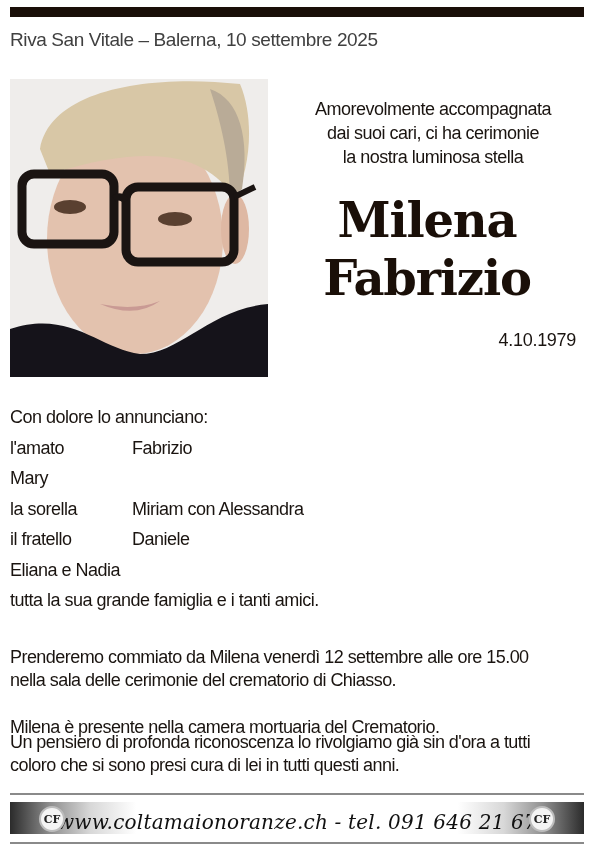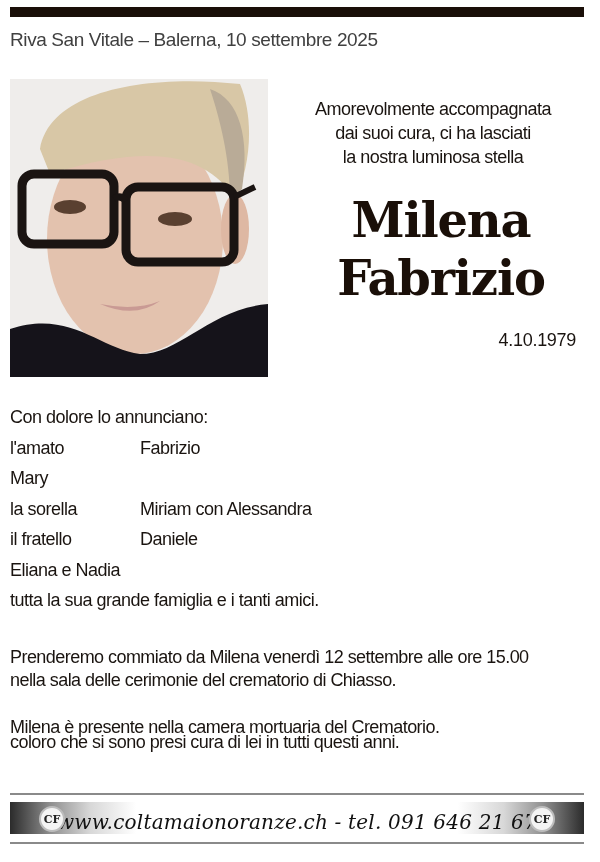--- a/index.html
+++ b/index.html
@@ -10,30 +10,30 @@
 
   .place-date { position: absolute; left: 10px; top: 29px; font-size: 19px; letter-spacing: -0.4px; color: #404040; }
 
   .photo { position: absolute; left: 10px; top: 79px; width: 258px; height: 298px; overflow: hidden;
            background: linear-gradient(180deg, #eeeceb 0%, #f0efed 60%, #e6e4e2 100%); }
   .photo svg { display: block; width: 100%; height: 100%; }
 
   .intro { position: absolute; left: 290px; top: 97px; width: 286px; text-align: center;
            font-size: 18px; line-height: 24px; letter-spacing: -0.5px; color: #1a1410; }
 
-  .name { position: absolute; left: 298px; width: 286px; text-align: center;
+  .name { position: absolute; left: 284px; width: 286px; text-align: center;
           font-family: "DejaVu Serif", serif; font-weight: bold; font-size: 48px; letter-spacing: -1.2px;
           color: #1a0f08; line-height: 56px; }
   .name.first { top: 192px; }
   .name.last { top: 250px; }
 
   .dob { position: absolute; left: 290px; top: 330px; width: 286px; text-align: right; font-size: 18px; letter-spacing: -0.3px; }
 
   .announce { position: absolute; left: 10px; top: 402px; font-size: 18px; letter-spacing: -0.5px; line-height: 30.5px; }
-  .announce .row { display: flex; gap: 8px; }
+  .announce .row { display: flex; }
   .announce .rel { width: 122px; }
 
   .para { position: absolute; left: 10px; width: 580px; font-size: 18px; letter-spacing: -0.55px; line-height: 23px; }
   .p1 { top: 646px; }
   .p2 { top: 700px; margin-top: 16px; }
   .p3 { top: 731px; }
 
   .footer-rule { position: absolute; left: 10px; width: 574px; height: 2px; background: #8a8a8a; }
   .fr1 { top: 793px; }
   .fr2 { top: 842px; }
@@ -74,21 +74,21 @@
     <ellipse cx="165" cy="140" rx="17" ry="7" fill="#5a4030"></ellipse>
 
     <path d="M90 225 Q125 240 150 222 Q125 232 90 225 Z" fill="#c99a94"></path>
 
     <path d="M0 250 C60 230, 90 270, 130 275 C170 275, 200 230, 258 225 L258 298 L0 298 Z" fill="#15131a"></path>
   </svg>
 </div>
 
 <div class="intro">
   <div>Amorevolmente accompagnata</div>
-  <div>dai suoi cura, ci ha lasciati</div>
+  <div>dai suoi cari, ci ha cerimonie</div>
   <div>la nostra luminosa stella</div>
 </div>
 
 <div class="name first">Milena</div>
 <div class="name last">Fabrizio</div>
 
 <div class="dob">4.10.1979</div>
 
 <div class="announce">
   <div>Con dolore lo annunciano:</div>
@@ -114,20 +114,21 @@
 </div>
 
 <div class="para p1">
   <div>Prenderemo commiato da Milena venerdì 12 settembre alle ore 15.00</div>
   <div>nella sala delle cerimonie del crematorio di Chiasso.</div>
 </div>
 
 <div class="para p2">Milena è presente nella camera mortuaria del Crematorio.</div>
 
 <div class="para p3">
+  <div>Un pensiero di profonda riconoscenza lo rivolgiamo già sin d'ora a tutti</div>
   <div>coloro che si sono presi cura di lei in tutti questi anni.</div>
 </div>
 
 <div class="footer-rule fr1"></div>
 <div class="banner">
   <div class="logo left">CF</div>
   <span class="banner-text">www.coltamaionoranze.ch - tel. 091 646 21 67</span>
   <div class="logo right">CF</div>
 </div>
 <div class="footer-rule fr2"></div>

